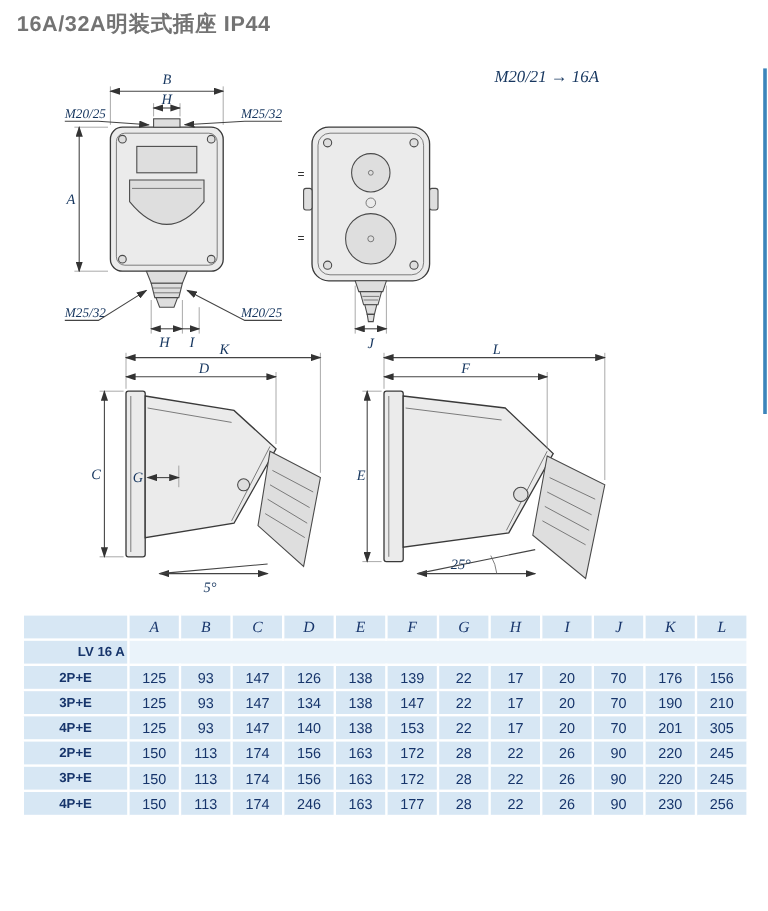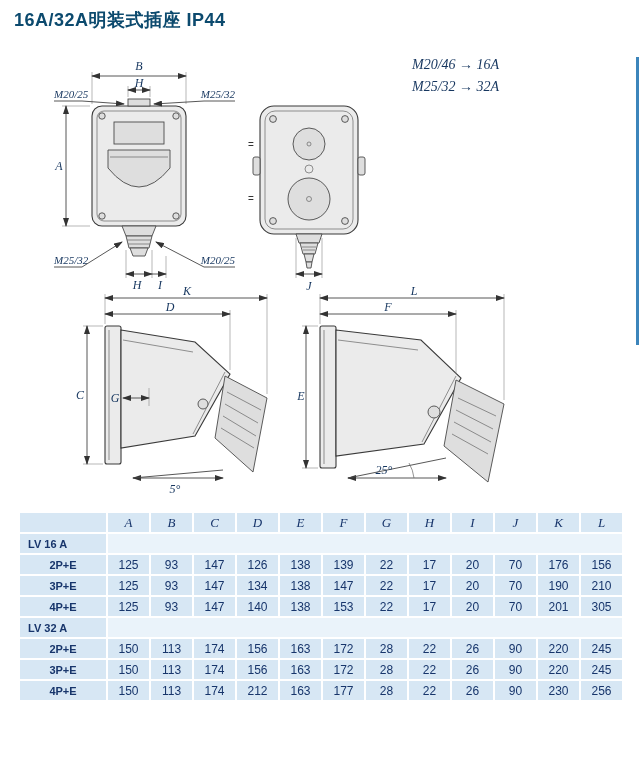--- a/index.html
+++ b/index.html
@@ -1,46 +1,45 @@
 <!DOCTYPE html>
 <html><head>
 <meta charset="utf-8">
 <style>
   *{box-sizing:border-box}
   html,body{margin:0;padding:0}
   body{width:640px;height:759px;background:#fff;font-family:"Liberation Sans",sans-serif;position:relative;overflow:hidden}
-  .title{position:absolute;left:14px;top:8px;font-size:18px;font-weight:bold;color:#0c4a6e;letter-spacing:.5px}
+  .title{position:absolute;left:14px;top:8px;font-size:18px;font-weight:bold;color:#737373;letter-spacing:.5px}
   .notes{position:absolute;left:412px;top:54px;font-family:"Liberation Serif","DejaVu Serif",serif;font-style:italic;font-size:14px;color:#16365f;line-height:1.6}
   .right-rule{position:absolute;right:1px;top:57px;width:3px;height:288px;background:#3c85bb}
   svg{position:absolute;overflow:visible}
   .dim{font-family:"Liberation Serif","DejaVu Serif",serif;font-style:italic;font-size:12px;fill:#16365f}
   .mlabel{font-family:"Liberation Serif","DejaVu Serif",serif;font-style:italic;font-size:11px;fill:#16365f}
   .mark{font-size:10px;fill:#333;font-family:"Liberation Sans",sans-serif}
   .dimline{stroke:#444;stroke-width:.9;fill:none}
   .extline{stroke:#888;stroke-width:.6;fill:none}
   .body-stroke{stroke:#3a3a3a;stroke-width:1.1;fill:#ebebeb}
   .detail{stroke:#666;stroke-width:.7;fill:none}
   .part{stroke:#4a4a4a;stroke-width:.9;fill:#dedede}
   table.dim-table{position:absolute;left:18px;top:511px;border-collapse:collapse;background:#fff;border:1px solid #c6d4e2}
   .dim-table th,.dim-table td{border:2px solid #fff;background:#d7e7f4;color:#17356b;text-align:center;font-size:12px;height:21px;padding:1px 2px}
   .dim-table th{font-family:"Liberation Serif","DejaVu Serif",serif;font-style:italic;font-size:13px;font-weight:normal;width:43px}
   .dim-table th.corner{width:88px}
   .dim-table td.rowhead{font-size:11px;font-weight:bold;width:88px}
-  .dim-table td.section-label{text-align:left;padding-left:8px}
+  .dim-table td.section-label{text-align:right;padding-left:8px}
   .dim-table td.section-span{background:#eaf3fa}
 </style>
 </head>
 <body>
 
 <div class="title">16A/32A明装式插座  IP44</div>
 <div class="right-rule"></div>
 
 <div class="notes">
-  <div>M20/46 → 16A</div>
-  <div>M25/32 → 32A</div>
+  <div>M20/21 → 16A</div>
 </div>
 
 <svg style="left:52px;top:56px" width="185" height="236" viewBox="0 0 185 236">
   <defs>
     <marker id="a1s" markerWidth="9" markerHeight="6" refX="1" refY="3" orient="auto" markerUnits="userSpaceOnUse">
         <path d="M9,0 L0,3 L9,6 Z" fill="#333"></path>
       </marker>
     <marker id="a1e" markerWidth="9" markerHeight="6" refX="8" refY="3" orient="auto" markerUnits="userSpaceOnUse">
         <path d="M0,0 L9,3 L0,6 Z" fill="#333"></path>
       </marker>
@@ -287,24 +286,20 @@
         <td>138</td>
         <td>153</td>
         <td>22</td>
         <td>17</td>
         <td>20</td>
         <td>70</td>
         <td>201</td>
         <td>305</td>
       </tr>
       <tr>
-        <td class="rowhead section-label">LV 32 A</td>
-        <td class="section-span" colspan="12"></td>
-      </tr>
-      <tr>
         <td class="rowhead">2P+E</td>
         <td>150</td>
         <td>113</td>
         <td>174</td>
         <td>156</td>
         <td>163</td>
         <td>172</td>
         <td>28</td>
         <td>22</td>
         <td>26</td>
@@ -325,21 +320,21 @@
         <td>26</td>
         <td>90</td>
         <td>220</td>
         <td>245</td>
       </tr>
       <tr>
         <td class="rowhead">4P+E</td>
         <td>150</td>
         <td>113</td>
         <td>174</td>
-        <td>212</td>
+        <td>246</td>
         <td>163</td>
         <td>177</td>
         <td>28</td>
         <td>22</td>
         <td>26</td>
         <td>90</td>
         <td>230</td>
         <td>256</td>
       </tr>
     </tbody>

